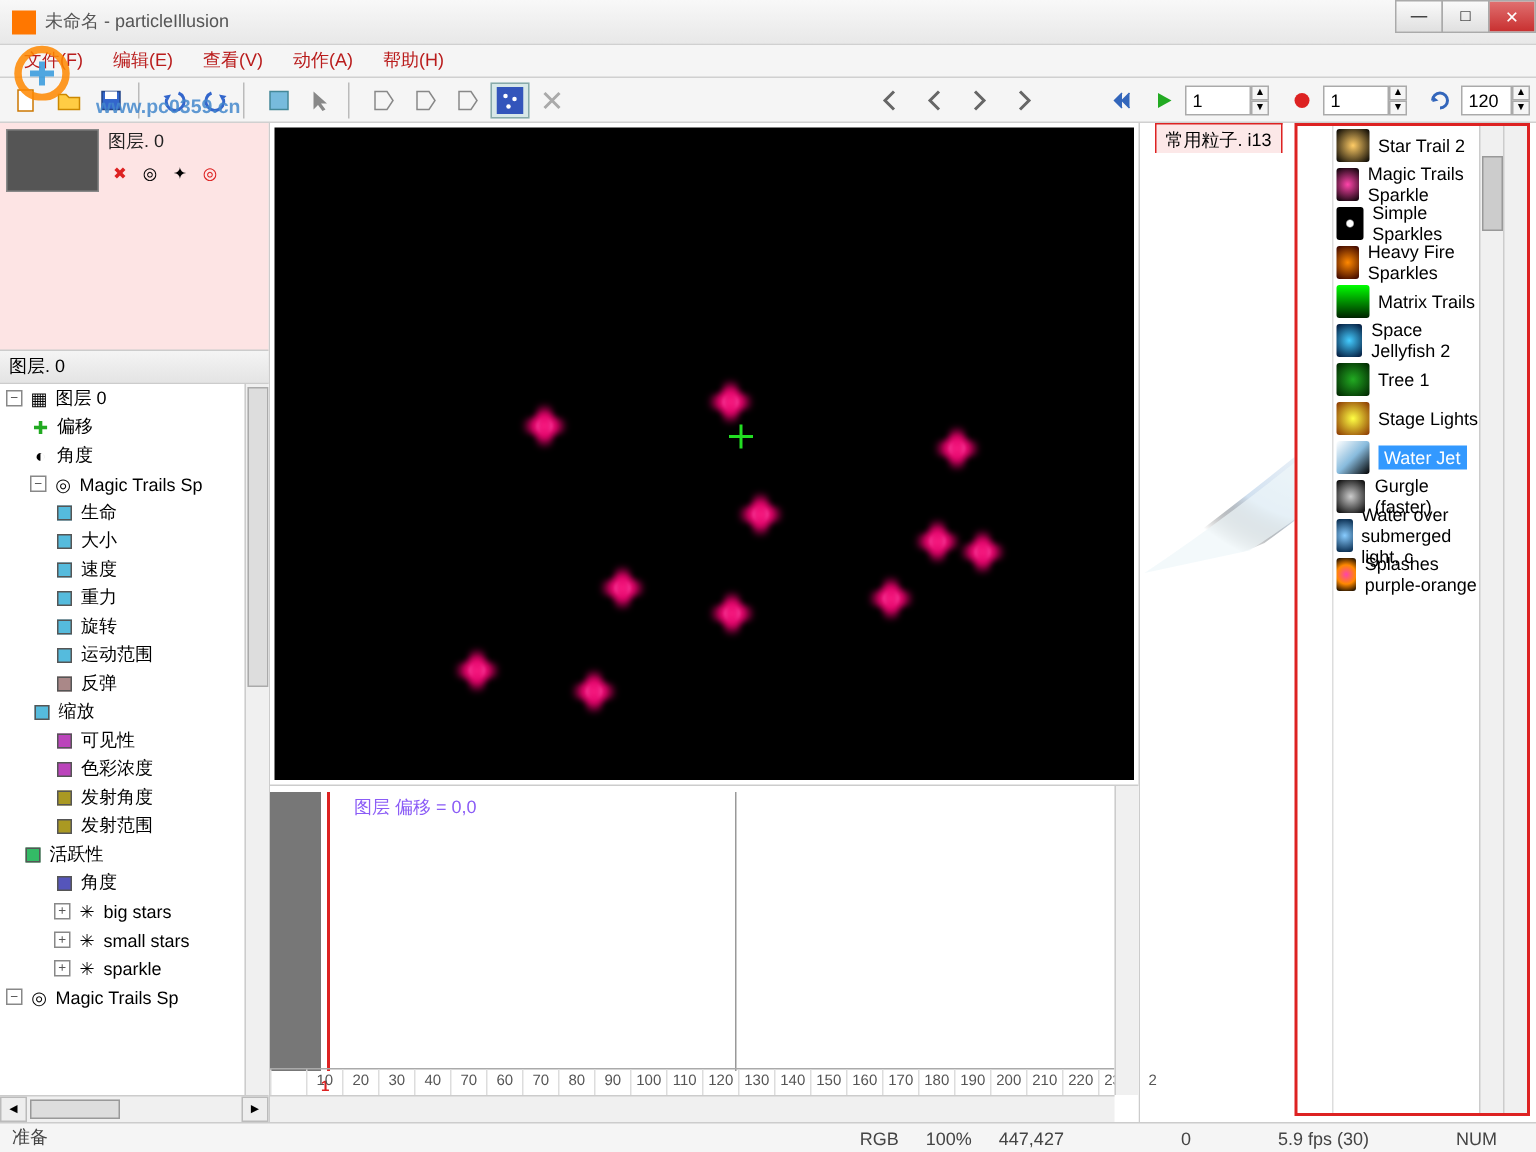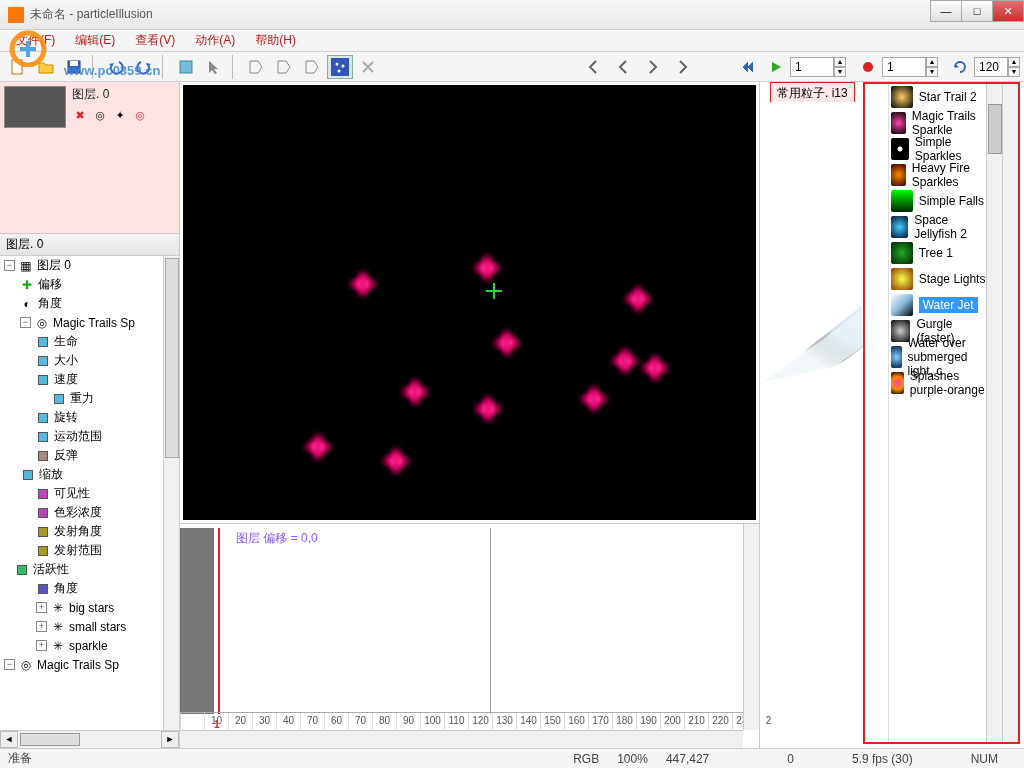--- a/index.html
+++ b/index.html
@@ -290,21 +290,21 @@
         <div class="tree-item" style="padding-left: 20px;"><span class="tree-expand">−</span><span class="tree-icon">◎</span>Magic Trails Sp</div>
         <div class="tree-item" style="padding-left: 36px;"><span class="tree-icon">
             <span class="sq" style="background:#5bd"></span>
           </span>生命</div>
         <div class="tree-item" style="padding-left: 36px;"><span class="tree-icon">
             <span class="sq" style="background:#5bd"></span>
           </span>大小</div>
         <div class="tree-item" style="padding-left: 36px;"><span class="tree-icon">
             <span class="sq" style="background:#5bd"></span>
           </span>速度</div>
-        <div class="tree-item" style="padding-left: 52px; text-align: right;"><span class="tree-icon">
+        <div class="tree-item" style="padding-left: 36px; text-align: right;"><span class="tree-icon">
             <span class="sq" style="background:#5bd"></span>
           </span>重力</div>
         <div class="tree-item" style="padding-left: 36px;"><span class="tree-icon">
             <span class="sq" style="background:#5bd"></span>
           </span>旋转</div>
         <div class="tree-item" style="padding-left: 36px;"><span class="tree-icon">
             <span class="sq" style="background:#5bd"></span>
           </span>运动范围</div>
         <div class="tree-item" style="padding-left: 36px;"><span class="tree-icon">
             <span class="sq" style="background:#a88"></span>
@@ -450,21 +450,21 @@
           <div class="lib-item">
             <div class="lib-thumb" style="background:radial-gradient(circle,#fff 2px,#000 3px)"></div>
             <span class="lib-label">Simple Sparkles</span>
           </div>
           <div class="lib-item">
             <div class="lib-thumb" style="background:radial-gradient(circle,#f80,#300)"></div>
             <span class="lib-label">Heavy Fire Sparkles</span>
           </div>
           <div class="lib-item">
             <div class="lib-thumb" style="background:linear-gradient(#0f0,#020)"></div>
-            <span class="lib-label">Simple Falls</span>
+            <span class="lib-label">Matrix Trails</span>
           </div>
           <div class="lib-item">
             <div class="lib-thumb" style="background:radial-gradient(circle,#4cf,#013)"></div>
             <span class="lib-label">Space Jellyfish 2</span>
           </div>
           <div class="lib-item">
             <div class="lib-thumb" style="background:radial-gradient(circle,#2a2,#020)"></div>
             <span class="lib-label">Tree 1</span>
           </div>
           <div class="lib-item">

